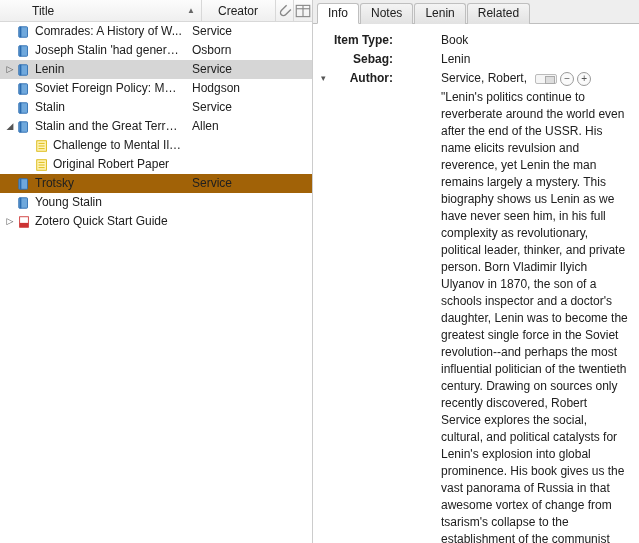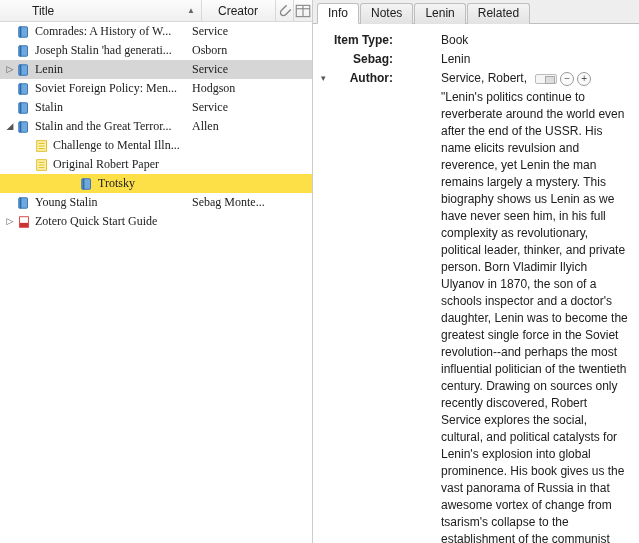--- a/index.html
+++ b/index.html
@@ -59,31 +59,30 @@
       display: flex;
       align-items: center;
       justify-content: center;
       color: #666;
       border-right: 1px solid #d8d8d8;
     }
     .col-extra { border-right: none; }
     .tree {
       flex: 1;
       overflow: auto;
-      font-family: Liberation Serif, serif;
     }
     .row {
       display: flex;
       align-items: center;
       height: 19px;
       line-height: 19px;
       white-space: nowrap;
     }
     .row.selected { background: #d6d6d6; }
-    .row.highlight { background: #fde047; flex-direction: column; }
+    .row.highlight { background: #a16207; }
     .cell-title {
       width: 186px;
       display: flex;
       align-items: center;
       overflow: hidden;
       padding-right: 4px;
     }
     .cell-title .txt {
       overflow: hidden;
       text-overflow: ellipsis;
@@ -377,21 +376,20 @@
           <span class="indent" style="width: 4px;"></span>
           <span class="twisty"></span>
           <span class="icon">
             <svg viewBox="0 0 16 16">
               <rect x="2" y="2" width="10" height="12" rx="1" fill="#6fa8dc" stroke="#2b6cb0"></rect>
               <rect x="3" y="2" width="2" height="12" fill="#2b6cb0"></rect>
             </svg>
           </span>
           <span class="txt">Young Stalin</span>
         </div>
-        <div class="cell-creator">Sebag Monte...</div>
       </div>
       <div class="row">
         <div class="cell-title">
           <span class="indent" style="width: 4px;"></span>
           <span class="twisty">▷</span>
           <span class="icon">
             <svg viewBox="0 0 16 16">
               <rect x="3" y="2" width="10" height="12" fill="#fff" stroke="#c33"></rect>
               <rect x="3" y="9" width="10" height="5" fill="#c33"></rect>
             </svg>

